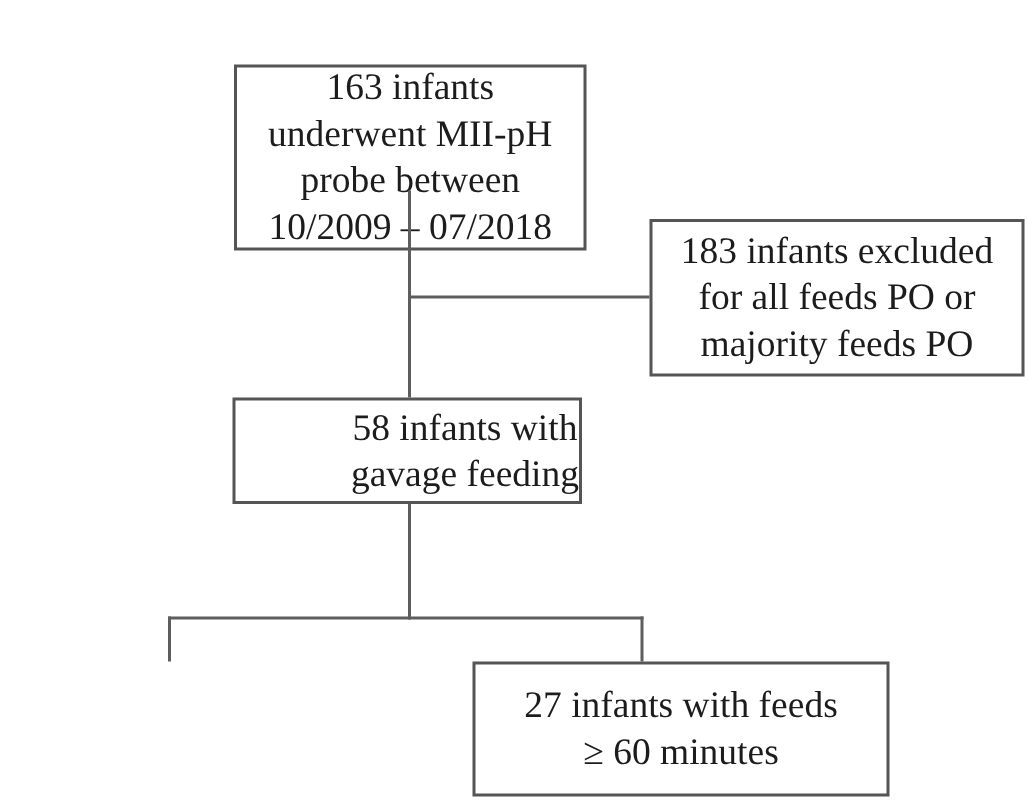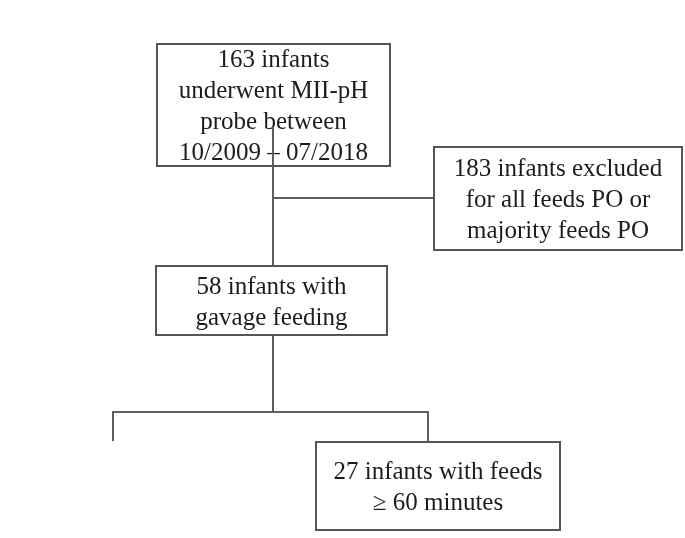--- a/index.html
+++ b/index.html
@@ -33,23 +33,23 @@
     font-size: 25px;
     line-height: 31px;
   }
   .connector {
     position: absolute;
     background: var(--line);
   }
   
   #node-top      { left: 156px; top: 3px;   width: 235px; height: 124px; margin-top: 40px; }
   #node-excluded { left: 433px; top: 146px; width: 250px; height: 105px; }
-  #node-gavage   { left: 155px; top: 265px; width: 233px; height: 71px;  }
+  #node-gavage   { left: 155px; top: 265px; width: 233px; height: 71px; justify-content: flex-end;  }
   #node-bolus    { left: 1px;   top: 441px; width: 230px; height: 93px;  }
-  #node-feeds60  { left: 315px; top: 441px; width: 246px; height: 90px;  }
+  #node-feeds60  { left: 315px; top: 441px; width: 278px; height: 90px;  }
   
   #conn-top-down       { left: 272px; top: 127px; width: 2px;   height: 138px; }
   #conn-excluded-branch{ left: 272px; top: 197px; width: 161px; height: 2px;   }
   #conn-gavage-down    { left: 272px; top: 336px; width: 2px;   height: 77px;  }
   #conn-split-horizontal{ left: 112px; top: 411px; width: 317px; height: 2px;  }
   #conn-split-left-drop { left: 112px; top: 411px; width: 2px;  height: 30px;  }
   #conn-split-right-drop{ left: 427px; top: 411px; width: 2px;  height: 30px;  }
 </style>
 </head>
 <body>

